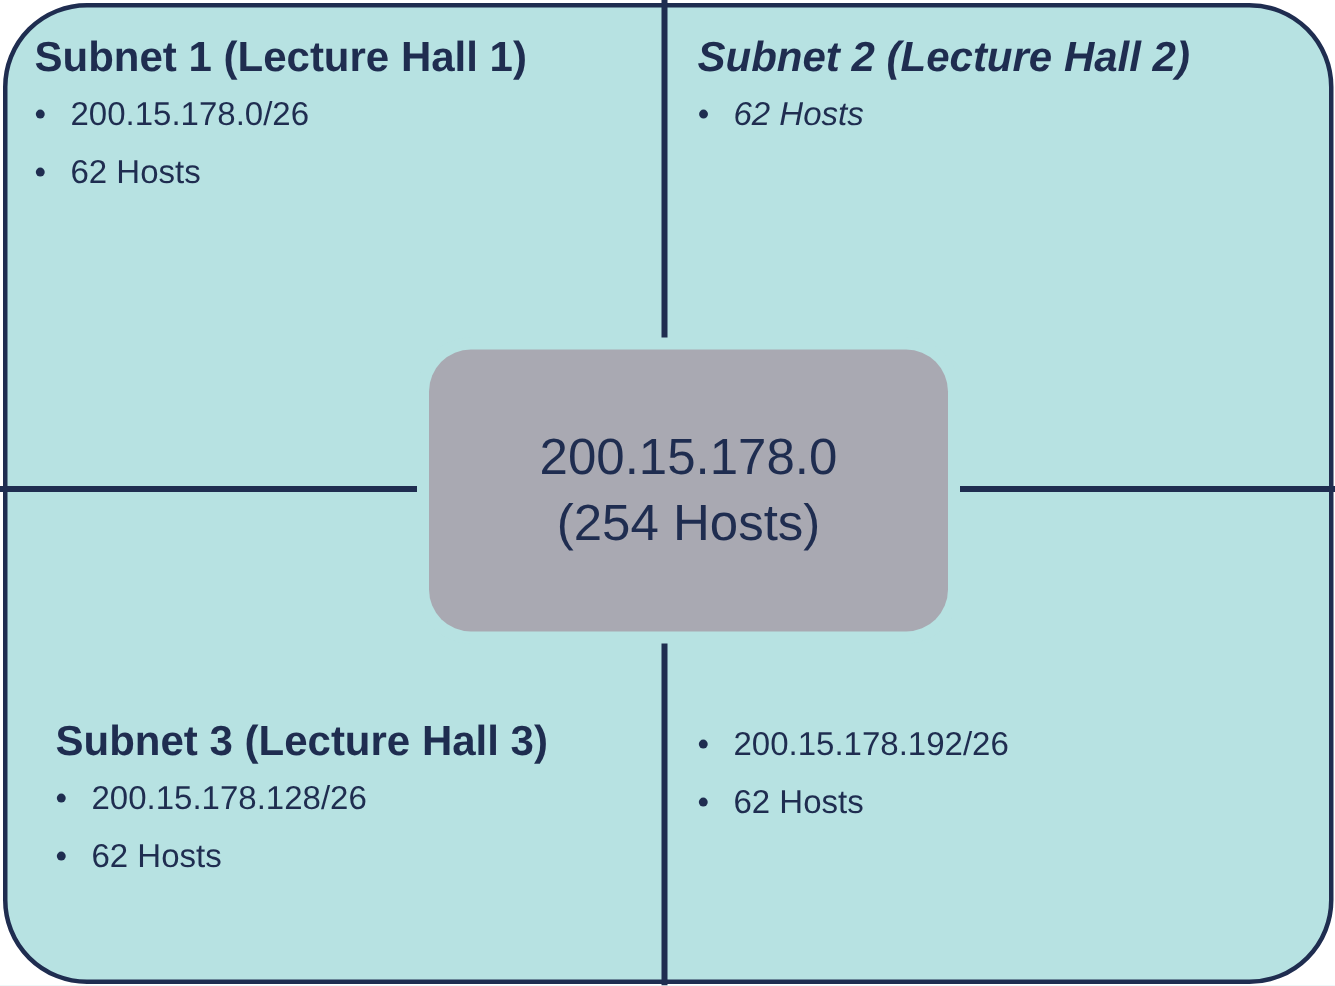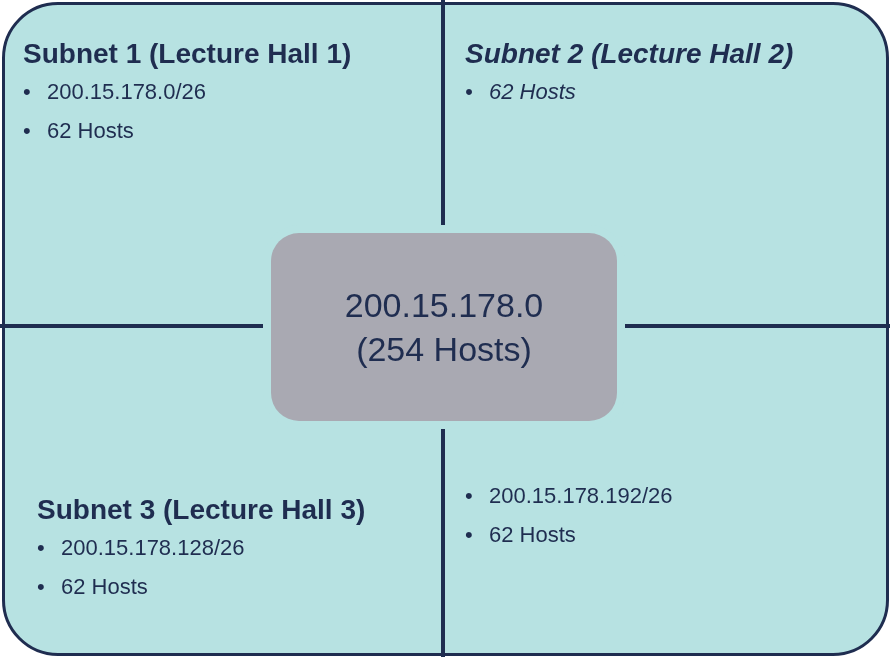--- a/index.html
+++ b/index.html
@@ -8,24 +8,24 @@
   .frame { position:absolute; left:2px; top:2px; width:881px; height:648px;
            background:#b7e2e2; border:3px solid #1f2d50; border-radius:56px;
            box-sizing:content-box; }
   .vline { position:absolute; left:441px; top:0; width:4px; height:657px; background:#1f2d50; }
   .hline { position:absolute; left:0; top:324px; width:890px; height:4px; background:#1f2d50; }
   .quad { position:absolute; width:420px; }
   .q1 { left:23px; top:20px; }
   .q2 { left:465px; top:20px;font-style:italic; }
   .q3 { left:37px; top:476px; }
   .q4 { left:465px; top:476px; }
-  .title { font-weight:bold; font-size:28px; line-height:36px; white-space:nowrap;margin-top:16px; }
+  .title { font-weight:bold; font-size:28px; line-height:36px; white-space:nowrap; }
   .item { font-size:22px; line-height:39px; white-space:nowrap; }
   .bullet { display:inline-block; width:24px; }
-  .center { position:absolute; left:271px; top:233px; width:346px; height:188px;
+  .center { position:absolute; left:286px; top:233px; width:346px; height:188px;
             background:#a9a9b2; border-radius:28px; display:flex; flex-direction:column;
             justify-content:center; align-items:center; text-align:center;
             box-shadow:0 0 0 8px #b7e2e2; }
   .center div { font-size:34px; line-height:44px; }
 </style>
 </head>
 <body>
 
 <div class="frame"></div>
 <div class="vline"></div>

